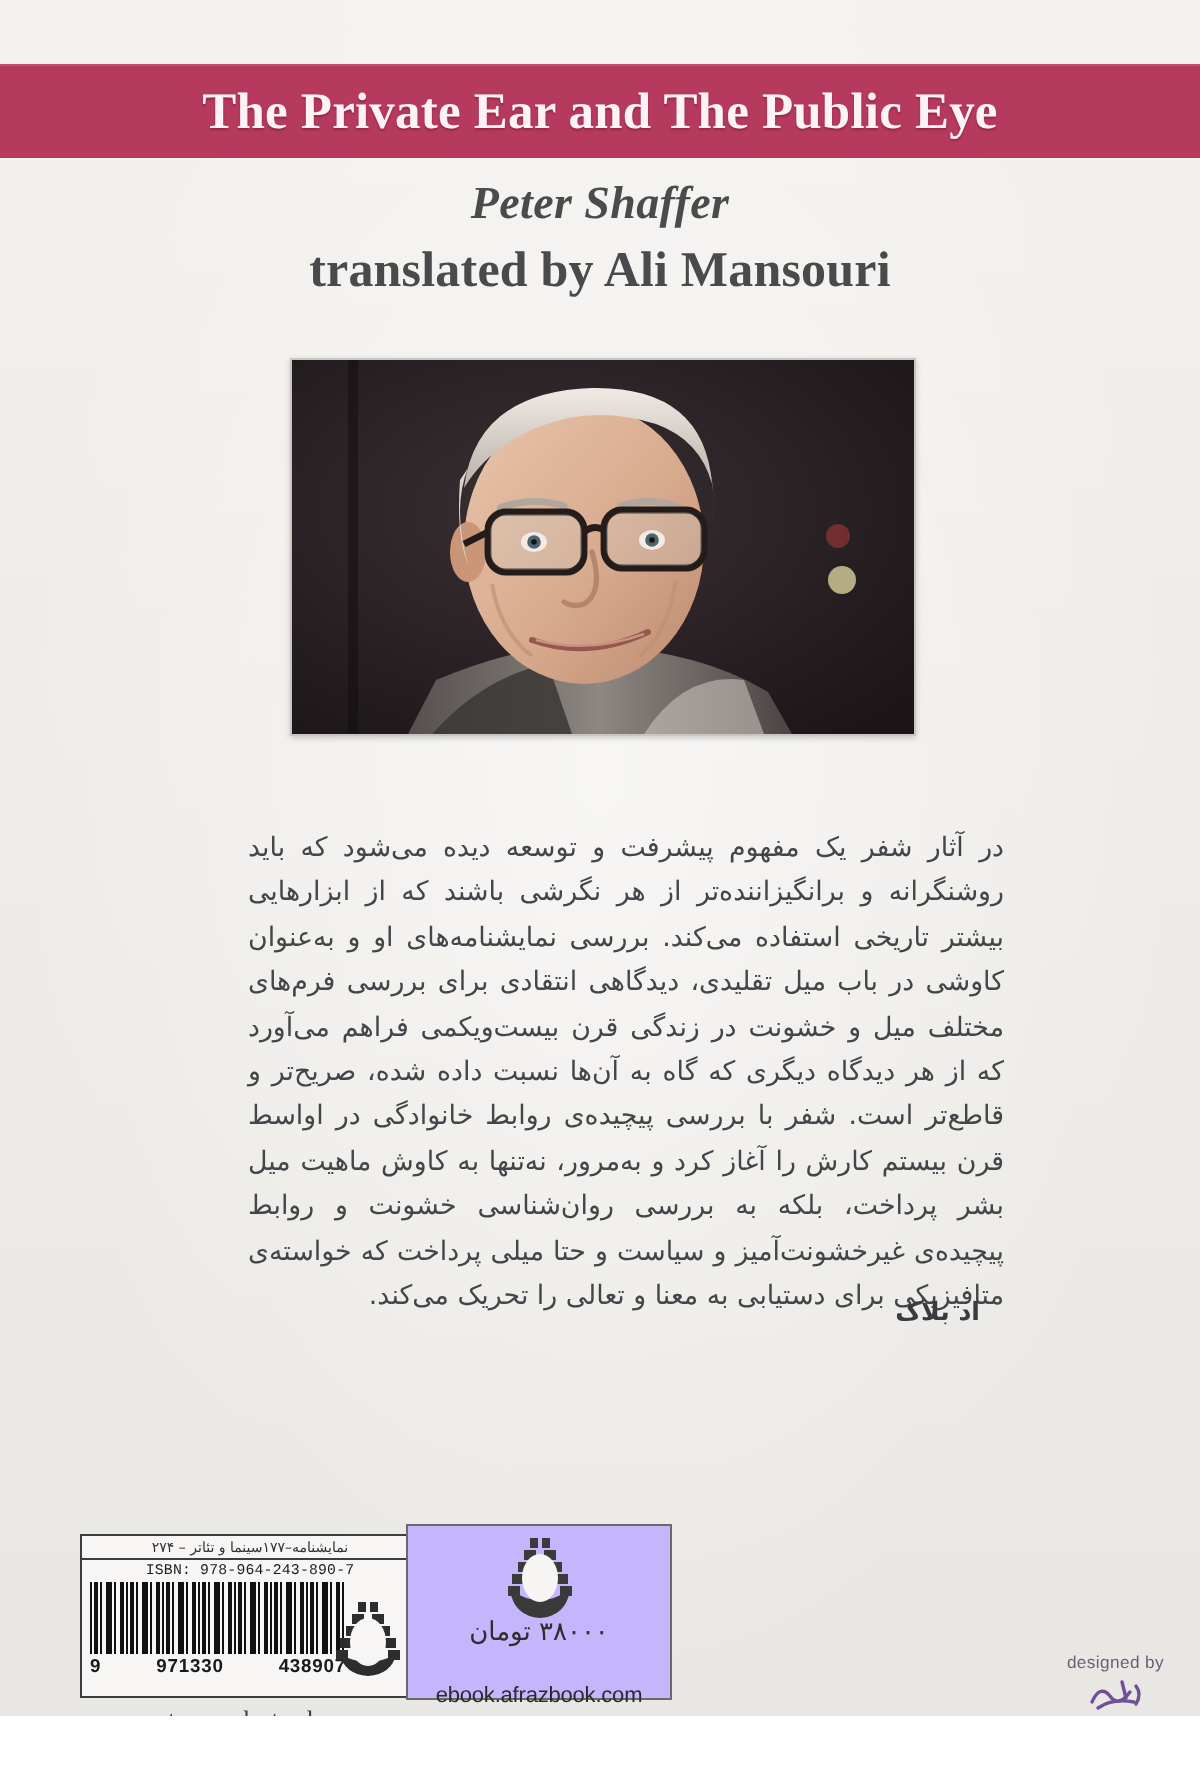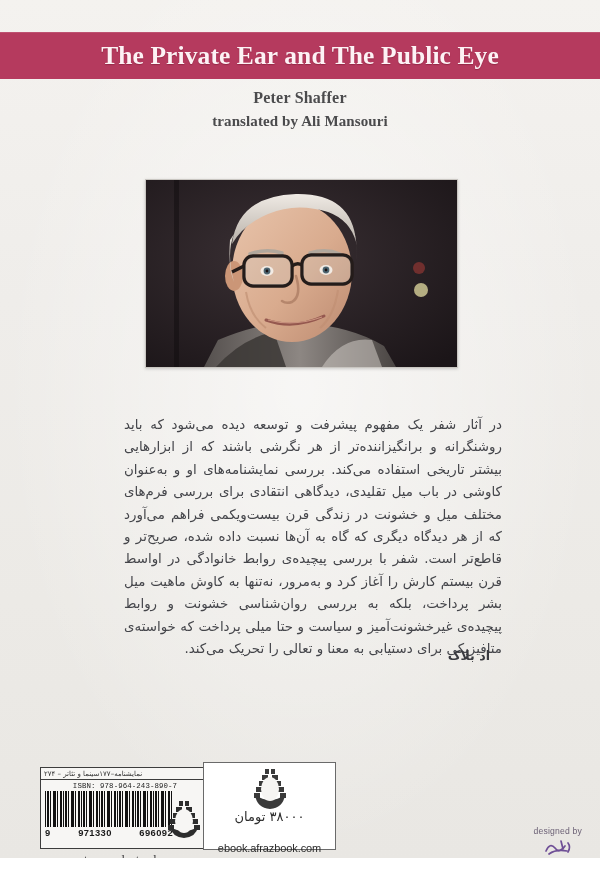--- a/index.html
+++ b/index.html
@@ -55,29 +55,30 @@
     position: absolute;
     left: 0;
     top: 88px;
     width: 600px;
     text-align: center;
     z-index: 3;
   }
   .author-name {
     font-family: "Liberation Serif", serif;
     font-weight: bold;
-    font-size: 16px;
+    font-size: 23px;
     color: #4b4b4d;
     line-height: 1.25;
     letter-spacing: 0.2px;
+    font-style: italic;
   }
   .translator {
     font-family: "Liberation Serif", serif;
     font-weight: bold;
-    font-size: 15px;
+    font-size: 25px;
     color: #4a4a4c;
     margin-top: 5px;
     letter-spacing: 0.1px;
   }
 
   
   .photo-frame {
     position: absolute;
     left: 145px;
     top: 179px;
@@ -130,21 +131,21 @@
     width: 170px;
     height: 82px;
     background: #f7f6f4;
     border: 1.2px solid #3d3d3d;
     box-sizing: border-box;
     z-index: 4;
   }
   .isbn-cat-row {
     display: flex;
     flex-direction: row-reverse;
-    justify-content: flex-start;
+    justify-content: center;
     align-items: center;
     direction: rtl;
     height: 12px;
     padding: 1px 3px 0 3px;
     border-bottom: 1px solid #3d3d3d;
     box-sizing: border-box;
   }
   .isbn-cat-row span {
     font-family: "DejaVu Sans", sans-serif;
     font-size: 7px;
@@ -203,21 +204,21 @@
   }
   .afraz-mark-small svg { width: 100%; height: 100%; display: block; }
 
   
   .price-box {
     position: absolute;
     left: 203px;
     top: 762px;
     width: 133px;
     height: 88px;
-    background: #ffffff;
+    background: #c4b5fd;
     border: 1.2px solid #6a6a6a;
     box-sizing: border-box;
     z-index: 5;
     display: flex;
     flex-direction: column;
     align-items: center;
     justify-content: flex-start;
     padding-top: 4px;
   }
   .price-logo { width: 56px; height: 44px; }
@@ -361,21 +362,21 @@
     <div class="isbn-cat-row">
       <span>سینما و تئاتر – ۲۷۴</span>
       <span>نمایشنامه–۱۷۷</span>
     </div>
     <div class="isbn-number">ISBN: 978-964-243-890-7</div>
     <div class="barcode-wrap">
       <div class="barcode"></div>
       <div class="barcode-digits">
         <span>9</span>
         <span>971330</span>
-        <span>696092</span>
+        <span>438907</span>
       </div>
       <div class="afraz-mark-small">
         <svg viewBox="0 0 44 44">
           <g fill="#2d2d2d">
             <path d="M17 4 h4 v5 h-4 z M23 4 h4 v5 h-4 z"></path>
             <path d="M14 10 h6 v5 h-6 z M24 10 h6 v5 h-6 z"></path>
             <path d="M11 16 h7 v5 h-7 z M26 16 h7 v5 h-7 z"></path>
             <path d="M8 22 h7 v5 h-7 z M29 22 h7 v5 h-7 z"></path>
             <path d="M6 28 h6 v5 h-6 z M32 28 h6 v5 h-6 z"></path>
           </g>

